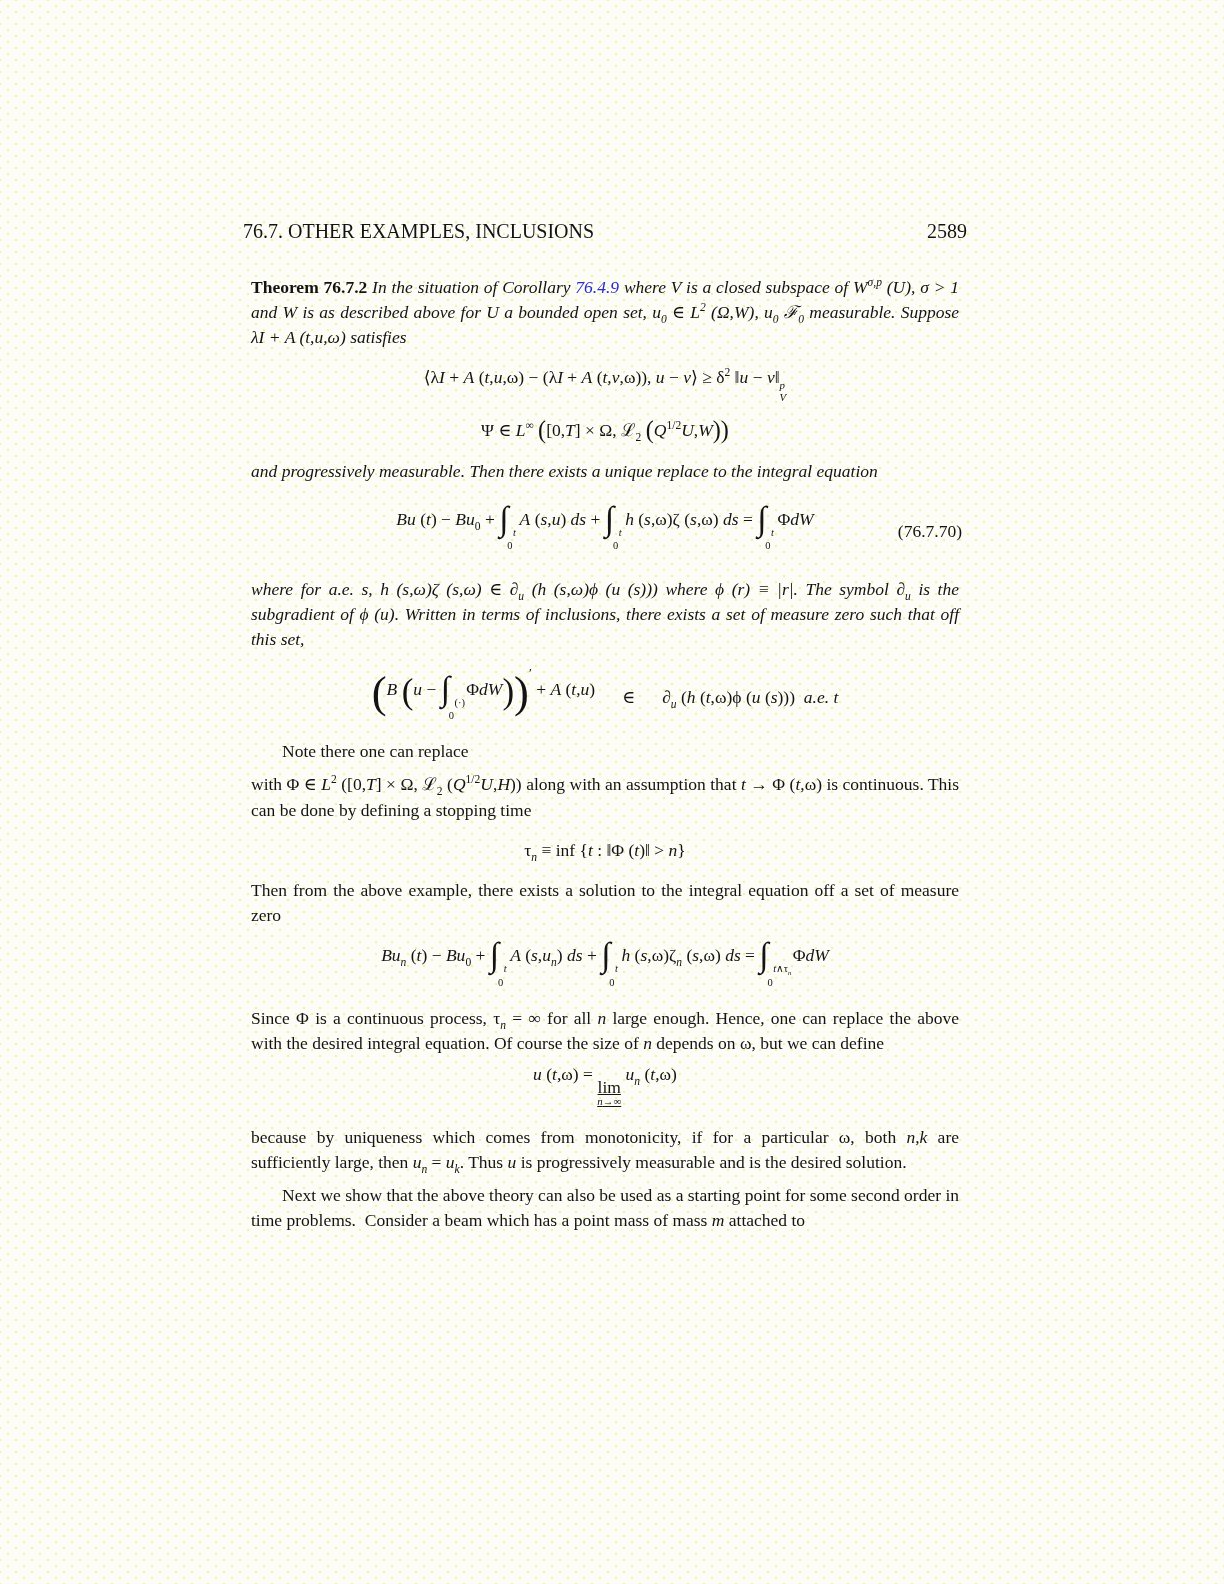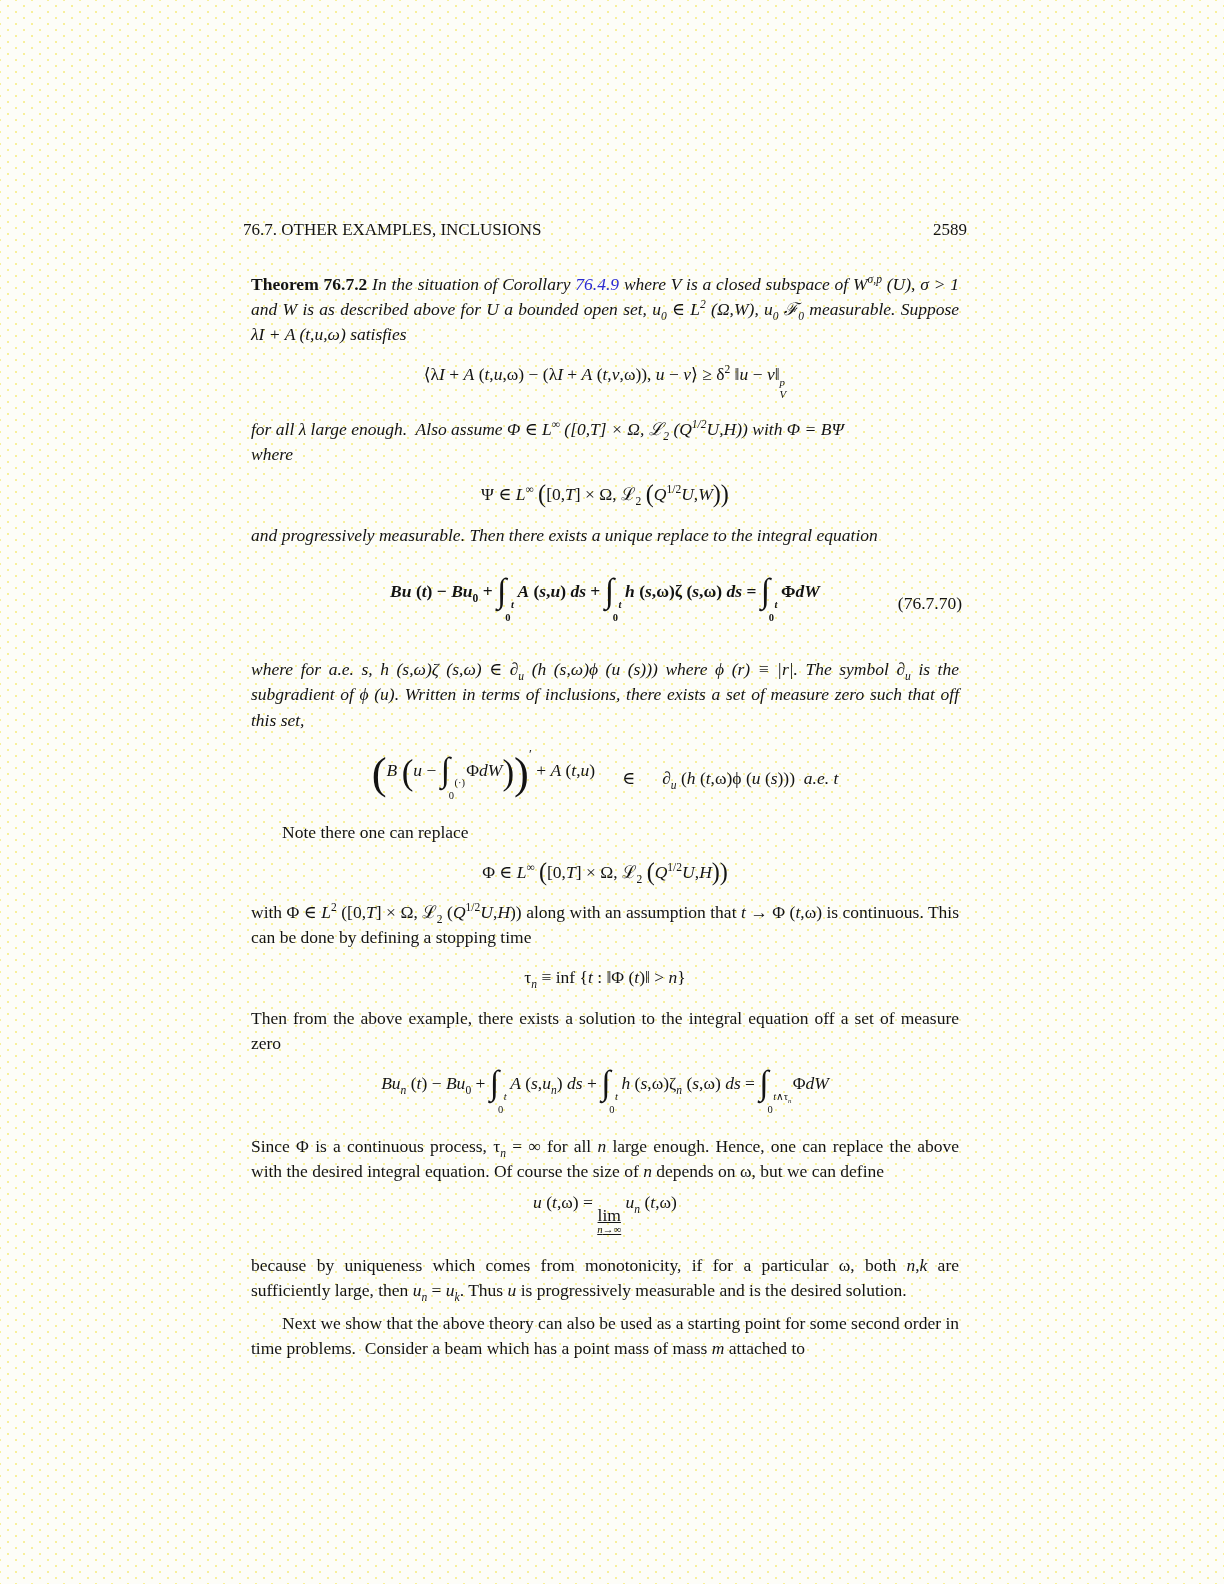--- a/index.html
+++ b/index.html
@@ -12,21 +12,21 @@
       radial-gradient(circle, rgba(246,236,130,0.8) 1.1px, rgba(0,0,0,0) 1.45px),
       radial-gradient(circle, rgba(246,236,130,0.8) 1.1px, rgba(0,0,0,0) 1.45px);
     background-size:16px 12px;
     background-position:0 0, 8px 6px;
     color:#131313;
     font-family:"Liberation Serif","DejaVu Serif",serif;
     font-size:17.5px;
     overflow:hidden;
   }
   .content{width:724px;padding:220px 0 0 243px;}
-  .header{display:flex;justify-content:space-between;font-size:17px;margin-bottom:32px;}
+  .header{display:flex;justify-content:space-between;font-size:20px;margin-bottom:32px;}
   p{margin:8px;text-align:justify;line-height:1.43;}
   .thm{margin-bottom:4px;}
   .thmlabel{font-weight:bold;}
   .it{font-style:italic;}
   .rm{font-style:normal;}
   .ind{text-indent:31px;}
   .ref{color:#2b2bcf;text-decoration:none;font-style:italic;cursor:pointer;}
   .eq{text-align:center;margin:17px 0;line-height:1.25;white-space:nowrap;}
   .eqwrap{position:relative;margin:17px 0;text-align:center;}
   .eqnum{position:absolute;right:5px;top:50%;transform:translateY(-50%);font-style:normal;}
@@ -59,28 +59,27 @@
       <span>2589</span>
     </div>
 
     <p class="thm"><b class="thmlabel">Theorem 76.7.2</b> <span class="it">In the situation of Corollary</span> <a class="ref">76.4.9</a> <span class="it">where V is a closed subspace of W<sup>σ,p</sup> (U), σ &gt; 1 and W is as described above for U a bounded open set, u<sub>0</sub> ∈ L<sup>2</sup> (Ω,W), u<sub>0</sub> ℱ<sub>0</sub> measurable. Suppose λI + A (t,u,ω) satisfies</span></p>
 
     <div class="eq">⟨λ<i>I</i> + <i>A</i> (<i>t</i>,<i>u</i>,ω) − (λ<i>I</i> + <i>A</i> (<i>t</i>,<i>v</i>,ω)), <i>u</i> − <i>v</i>⟩ ≥ δ<sup>2</sup> ‖<i>u</i> − <i>v</i>‖<span class="stk">
           <span><i>p</i></span>
           <span><i>V</i></span>
         </span></div>
 
-    <p class="it">for all λ large enough.&nbsp; Also assume Φ ∈ L<sup>∞</sup> ([0,T] × Ω, ℒ<sub>2</sub> (Q<sup>1/2</sup>U,H)) with Φ = BΨ<br>where</p>
 
     <div class="eq">Ψ ∈ <i>L</i><sup>∞</sup> <span class="bp">(</span>[0,<i>T</i>] × Ω, ℒ<sub>2</sub> <span class="bp">(</span><i>Q</i><sup>1/2</sup><i>U</i>,<i>W</i><span class="bp">)</span><span class="bp">)</span></div>
 
     <p class="it">and progressively measurable. Then there exists a unique replace to the integral equation</p>
 
     <div class="eqwrap">
-      <span class="eq" style="display:inline-block;margin:16px;font-weight:bold;"><i>Bu</i> (<i>t</i>) − <i>Bu</i><sub>0</sub> + <span class="int">∫</span><span class="il">
+      <span class="eq" style="display:inline-block;margin:8px;"><i>Bu</i> (<i>t</i>) − <i>Bu</i><sub>0</sub> + <span class="int">∫</span><span class="il">
             <span class="iu"><i>t</i></span>
             <span class="id">0</span>
           </span> <i>A</i> (<i>s</i>,<i>u</i>) <i>ds</i> + <span class="int">∫</span><span class="il">
             <span class="iu"><i>t</i></span>
             <span class="id">0</span>
           </span> <i>h</i> (<i>s</i>,ω)ζ (<i>s</i>,ω) <i>ds</i> = <span class="int">∫</span><span class="il">
             <span class="iu"><i>t</i></span>
             <span class="id">0</span>
           </span> Φ<i>dW</i></span>
       <span class="eqnum">(76.7.70)</span>
@@ -96,21 +95,20 @@
                 <span class="id">0</span>
               </span> Φ<i>dW</i><span class="p2">)</span><span class="p3">)</span><sup class="pr">′</sup> + <i>A</i> (<i>t</i>,<i>u</i>)</td>
           <td class="ac">∈</td>
           <td class="al">∂<sub><i>u</i></sub> (<i>h</i> (<i>t</i>,ω)ϕ (<i>u</i> (<i>s</i>)))&nbsp; <i>a.e. t</i></td>
         </tr>
       </tbody>
     </table>
 
     <p class="rm ind">Note there one can replace</p>
 
-    <div class="eq">Φ ∈ <i>L</i><sup>∞</sup> <span class="bp">(</span>[0,<i>T</i>] × Ω, ℒ<sub>2</sub> <span class="bp">(</span><i>Q</i><sup>1/2</sup><i>U</i>,<i>H</i><span class="bp">)</span><span class="bp">)</span></div>
 
     <p class="rm">with Φ ∈ <i>L</i><sup>2</sup> ([0,<i>T</i>] × Ω, ℒ<sub>2</sub> (<i>Q</i><sup>1/2</sup><i>U</i>,<i>H</i>)) along with an assumption that <i>t</i> → Φ (<i>t</i>,ω) is continuous. This can be done by defining a stopping time</p>
 
     <div class="eq">τ<sub><i>n</i></sub> ≡ inf {<i>t</i> : ‖Φ (<i>t</i>)‖ &gt; <i>n</i>}</div>
 
     <p class="rm">Then from the above example, there exists a solution to the integral equation off a set of measure zero</p>
 
     <div class="eq"><i>Bu</i><sub><i>n</i></sub> (<i>t</i>) − <i>Bu</i><sub>0</sub> + <span class="int">∫</span><span class="il">
           <span class="iu"><i>t</i></span>
           <span class="id">0</span>

